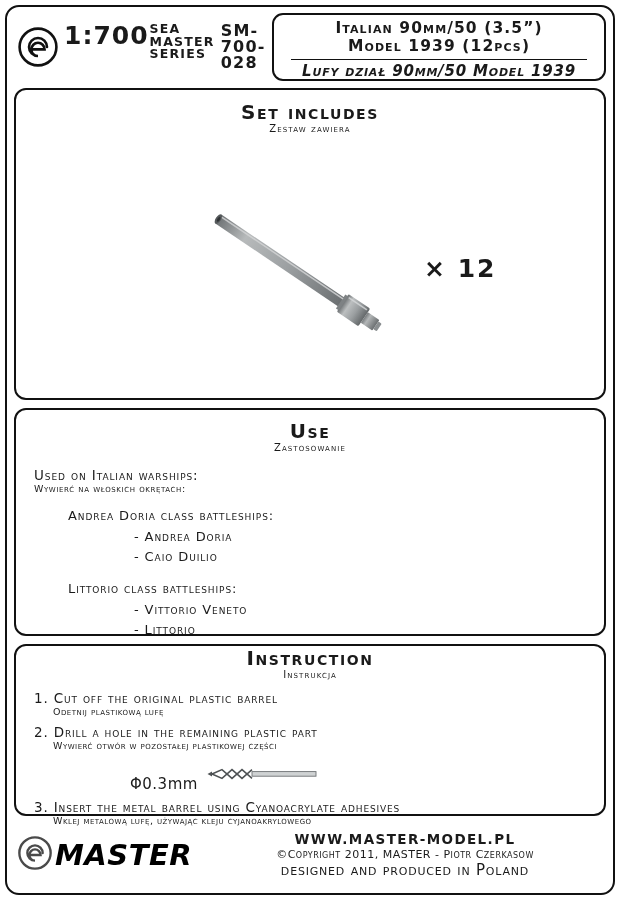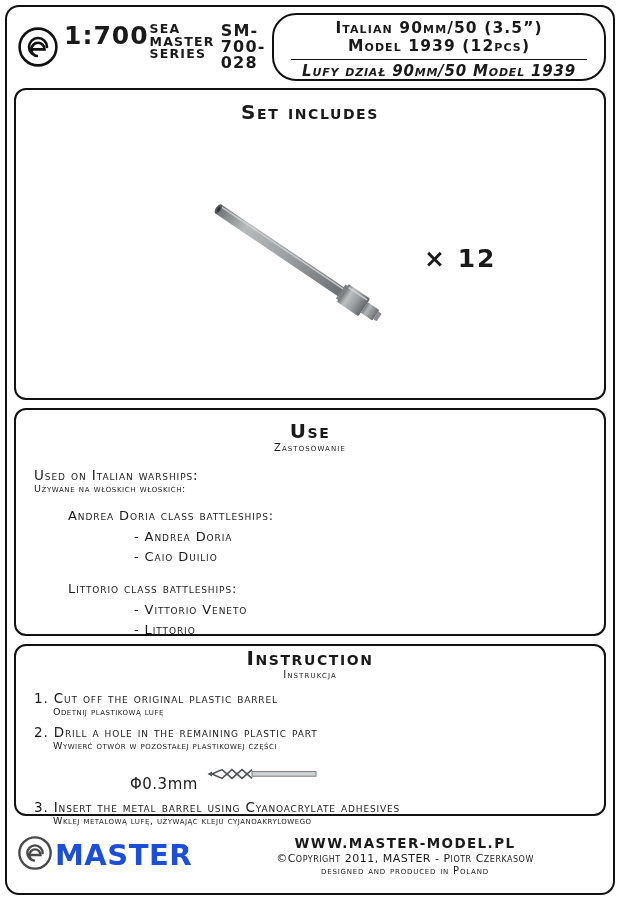--- a/index.html
+++ b/index.html
@@ -67,21 +67,21 @@
   .code-text {
     font-size: 16px;
     font-weight: bold;
     letter-spacing: 1.2px;
     line-height: 1;
   }
 
   .header-right {
     flex: 1;
     border: 2px solid #111;
-    border-radius: 24px;
+    border-radius: 11px;
     padding: 4px 8px 18px 8px;
     display: flex;
     flex-direction: column;
     align-items: center;
     justify-content: flex-start;
   }
   .title-main {
     font-size: 15.5px;
     font-weight: bold;
     letter-spacing: 1.1px;
@@ -208,40 +208,41 @@
     width: 196px;
     display: flex;
     align-items: center;
     gap: 3px;
     padding-left: 4px;
   }
   .master-word {
     font-size: 29px;
     font-weight: bold;
     letter-spacing: 0.5px;
-    color: #1d4ed8;
+    color: #000000;
     font-family: "DejaVu Sans", sans-serif;
+    font-style: italic;
   }
   .footer-right {
     flex: 1;
     text-align: center;
     padding-right: 6px;
   }
   .footer-web {
     font-size: 13.5px;
     font-weight: bold;
     letter-spacing: 1.4px;
   }
   .footer-copy {
     font-size: 11px;
     letter-spacing: 0.5px;
     margin-top: 1px;
   }
   .footer-made {
-    font-size: 10px;
+    font-size: 15px;
     letter-spacing: 0.8px;
     margin-top: 0px;
   }
   .sc { font-variant: small-caps; }
 </style>
 </head>
 <body>
 
 <div class="page">
 
@@ -266,20 +267,21 @@
     <div class="header-right">
       <div class="title-main sc">Italian 90mm/50 (3.5”)</div>
       <div class="title-main sc">Model 1939 (12pcs)</div>
       <div class="title-sep"></div>
       <div class="title-sub sc">Lufy dział 90mm/50 Model 1939</div>
     </div>
   </div>
 
   <div class="panel" id="panel-set">
     <div class="panel-title sc">Set includes</div>
+    <div class="panel-subtitle sc">Zestaw zawiera</div>
 
     <div class="part-area">
       <div class="barrel-wrap">
         <svg width="240" height="220" viewBox="0 0 240 220">
           <defs>
             <linearGradient id="gTube" x1="0" y1="0" x2="1" y2="0">
               <stop offset="0%" stop-color="#6e7274"></stop>
               <stop offset="22%" stop-color="#b7babb"></stop>
               <stop offset="55%" stop-color="#9da1a3"></stop>
               <stop offset="100%" stop-color="#6b6f71"></stop>
@@ -320,21 +322,21 @@
       <div class="qty">× 12</div>
     </div>
   </div>
 
   <div class="panel" id="panel-use">
     <div class="panel-title sc">Use</div>
     <div class="panel-subtitle sc">Zastosowanie</div>
 
     <div class="use-body">
       <div class="use-line-en sc">Used on Italian warships:</div>
-      <div class="use-line-pl sc">Używane na włoskich włoskich:</div>
+      <div class="use-line-pl sc">Wywierć na włoskich okrętach:</div>
 
       <div class="use-group">
         <div class="use-group-title sc">Andrea Doria class battleships:</div>
         <div class="use-items">
           <div class="use-item sc">- Andrea Doria</div>
           <div class="use-item sc">- Caio Duilio</div>
         </div>
       </div>
 
       <div class="use-group">

